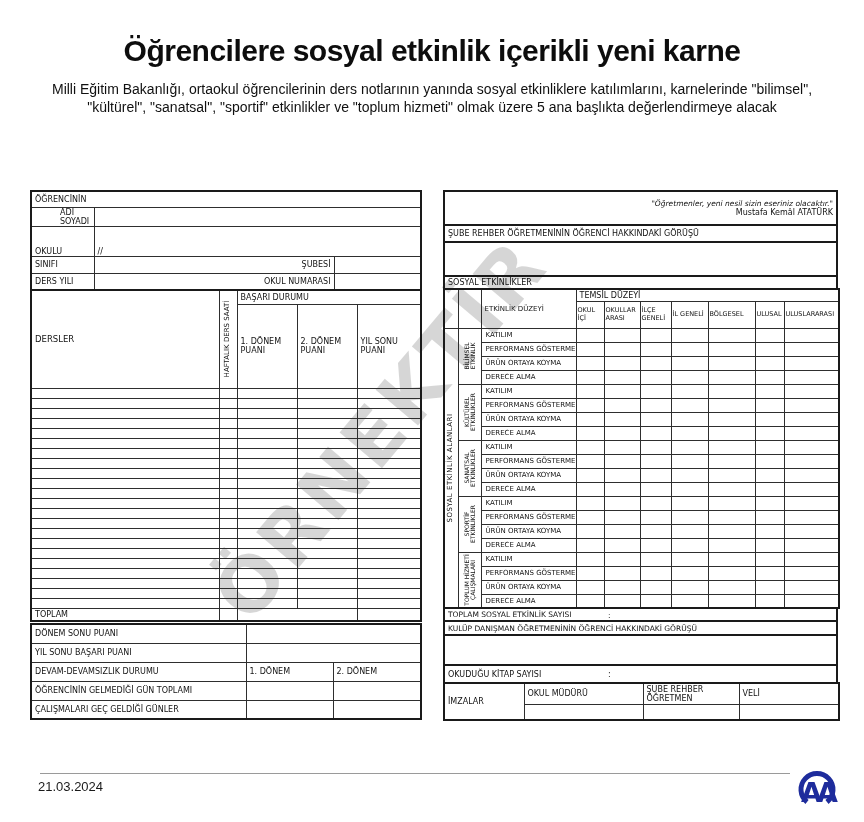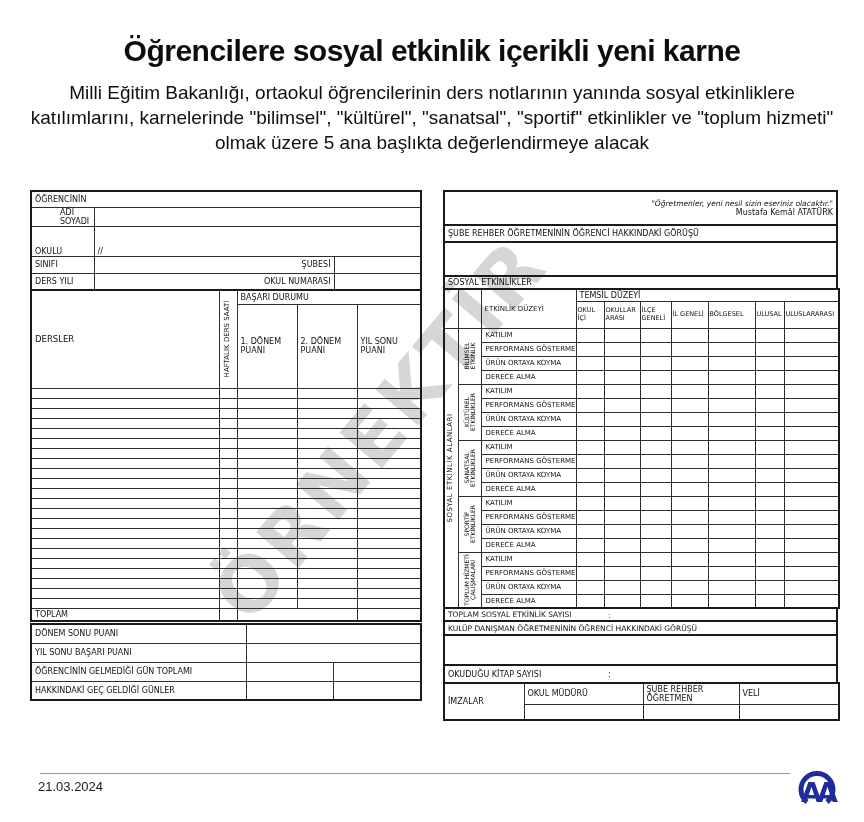--- a/index.html
+++ b/index.html
@@ -4,21 +4,21 @@
 <style>
   * { box-sizing: border-box; margin: 0; padding: 0; }
   html,body { background:#ffffff; }
   .page { position:relative; width:864px; height:822px; background:#fff; overflow:hidden;
           font-family:"DejaVu Sans", sans-serif; color:#111; }
 
   
   .title { margin-top:34px; text-align:center; font-family:"Liberation Sans", sans-serif;
            font-weight:700; font-size:30px; letter-spacing:-0.5px; color:#0d0d0d; }
   .subtitle { width:812px; margin:12px auto 0; text-align:center;
-              font-family:"Liberation Sans", sans-serif; font-size:19px; line-height:1.32; color:#101010; }
+              font-family:"Liberation Sans", sans-serif; font-size:14px; line-height:1.32; color:#101010; }
 
   
   .watermark { position:absolute; left:60px; top:385px; width:640px; text-align:center;
                transform:rotate(-50deg); font-weight:bold; font-size:76px; letter-spacing:4px;
                color:rgba(0,0,0,0.16); z-index:0; pointer-events:none; white-space:nowrap; }
 
   
   .forms { position:absolute; top:190px; left:30px; width:775px; display:flex; gap:23px; z-index:1; }
   .col-left  { width:390px; }
   .col-right { width:395px; }
@@ -320,26 +320,31 @@
         <tbody>
             <tr>
           <td>DÖNEM SONU PUANI</td>
           <td colspan="2"></td>
         </tr>
         <tr>
           <td>YIL SONU BAŞARI PUANI</td>
           <td colspan="2"></td>
         </tr>
         <tr>
+          <td>DEVAM-DEVAMSIZLIK DURUMU</td>
+          <td class="c">1. DÖNEM</td>
+          <td class="c">2. DÖNEM</td>
+        </tr>
+        <tr>
           <td>ÖĞRENCİNİN GELMEDİĞİ GÜN TOPLAMI</td>
           <td></td>
           <td></td>
         </tr>
         <tr>
-          <td>HAKKINDAKİ GEÇ GELDİĞİ GÜNLER</td>
+          <td>ÇALIŞMALARI GEÇ GELDİĞİ GÜNLER</td>
           <td></td>
           <td></td>
         </tr>
       </tbody>
         </table>
     </div>
 
     <div class="col-right stack">
 
       <table class="quote">

